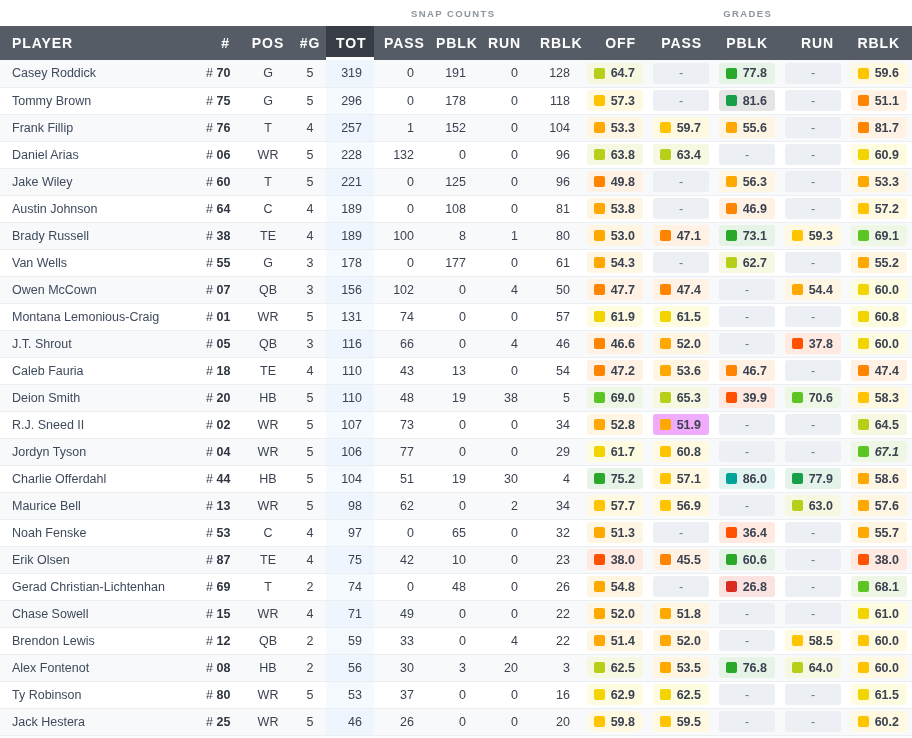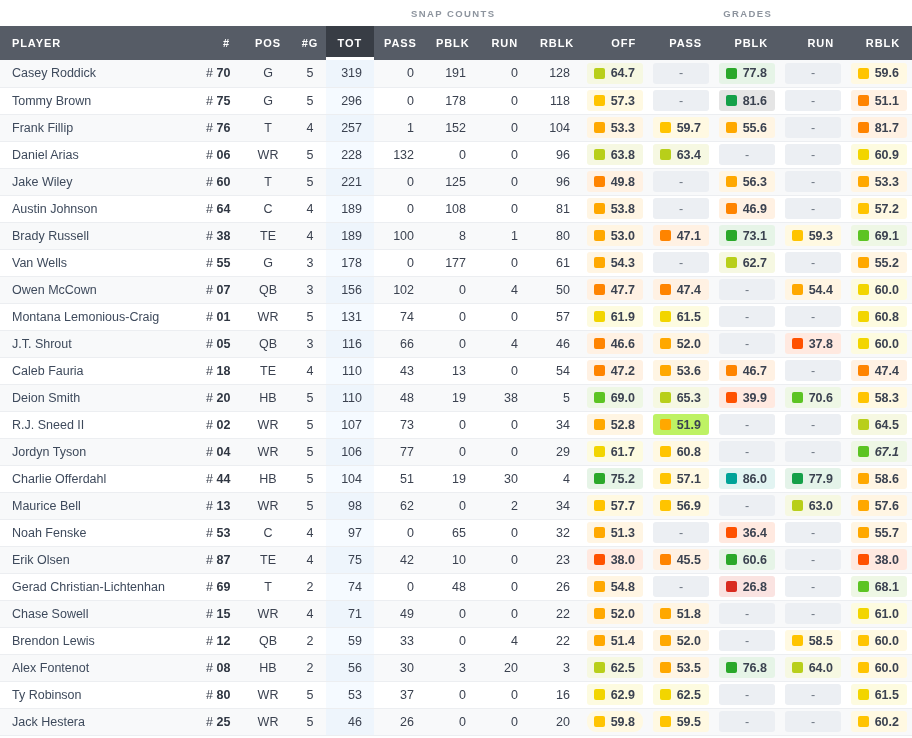--- a/index.html
+++ b/index.html
@@ -37,21 +37,21 @@
     height: 26px;
   }
   th.grp-gap { background: #ffffff; }
   th.grp.snap { border-right: 3px solid #ffffff; }
 
   
   tr.head-row { height: 34px; }
   tr.head-row th {
     background: #565c66;
     color: #ffffff;
-    font-size: 11px;
+    font-size: 14px;
     font-weight: 700;
     letter-spacing: 0.9px;
     vertical-align: middle;
     padding: 0 10px;
     height: 34px;
     white-space: nowrap;
   }
   tr.head-row th.left { text-align: left; padding-left: 12px; }
   tr.head-row th.right { text-align: right; padding-right: 12px; }
   tr.head-row th.center { text-align: center; padding: 0 4px; }
@@ -652,21 +652,21 @@
           <td class="num">0</td>
           <td class="num">0</td>
           <td class="num">34</td>
           <td class="grade">
             <div class="chip" style="background: rgb(255, 245, 227);">
               <span class="sw" style="background: rgb(255, 168, 0);"></span>
               <span>52.8</span>
             </div>
           </td>
           <td class="grade">
-            <div class="chip" style="background: #bef264;">
+            <div class="chip" style="background: #f0abfc;">
               <span class="sw" style="background: rgb(255, 168, 0);"></span>
               <span>51.9</span>
             </div>
           </td>
           <td class="grade">
             <div class="chip empty">-</div>
           </td>
           <td class="grade">
             <div class="chip empty">-</div>
           </td>

